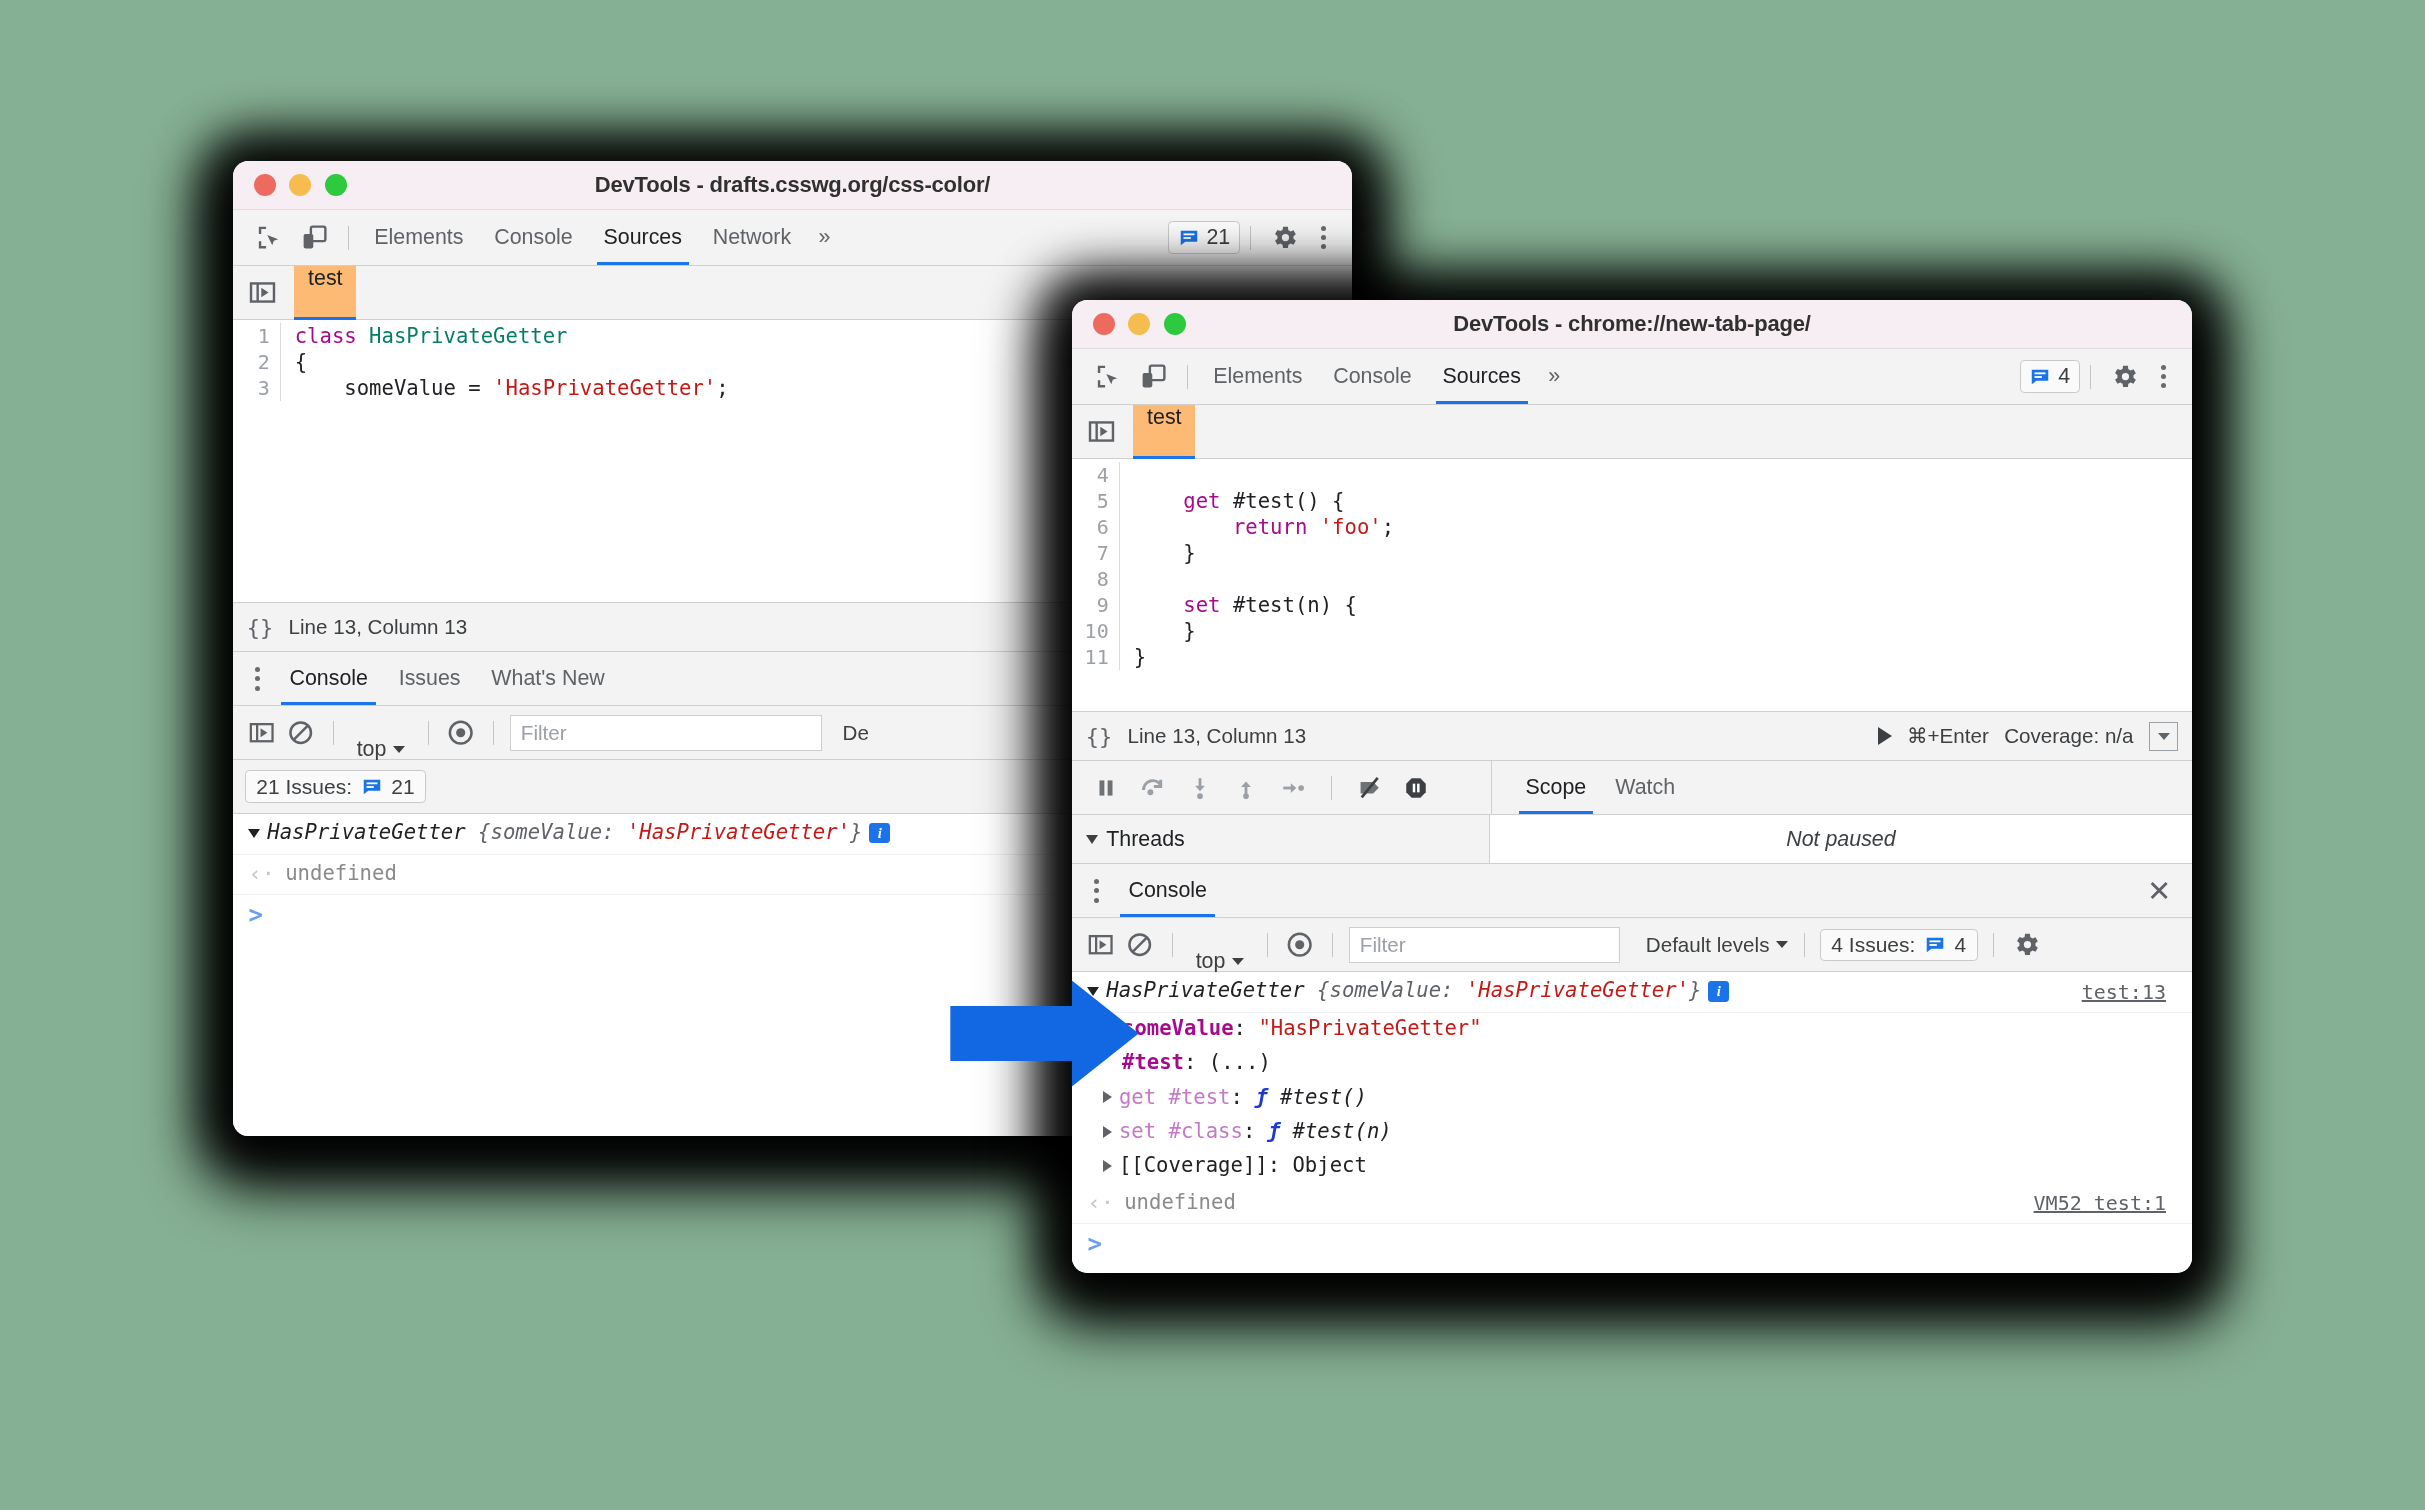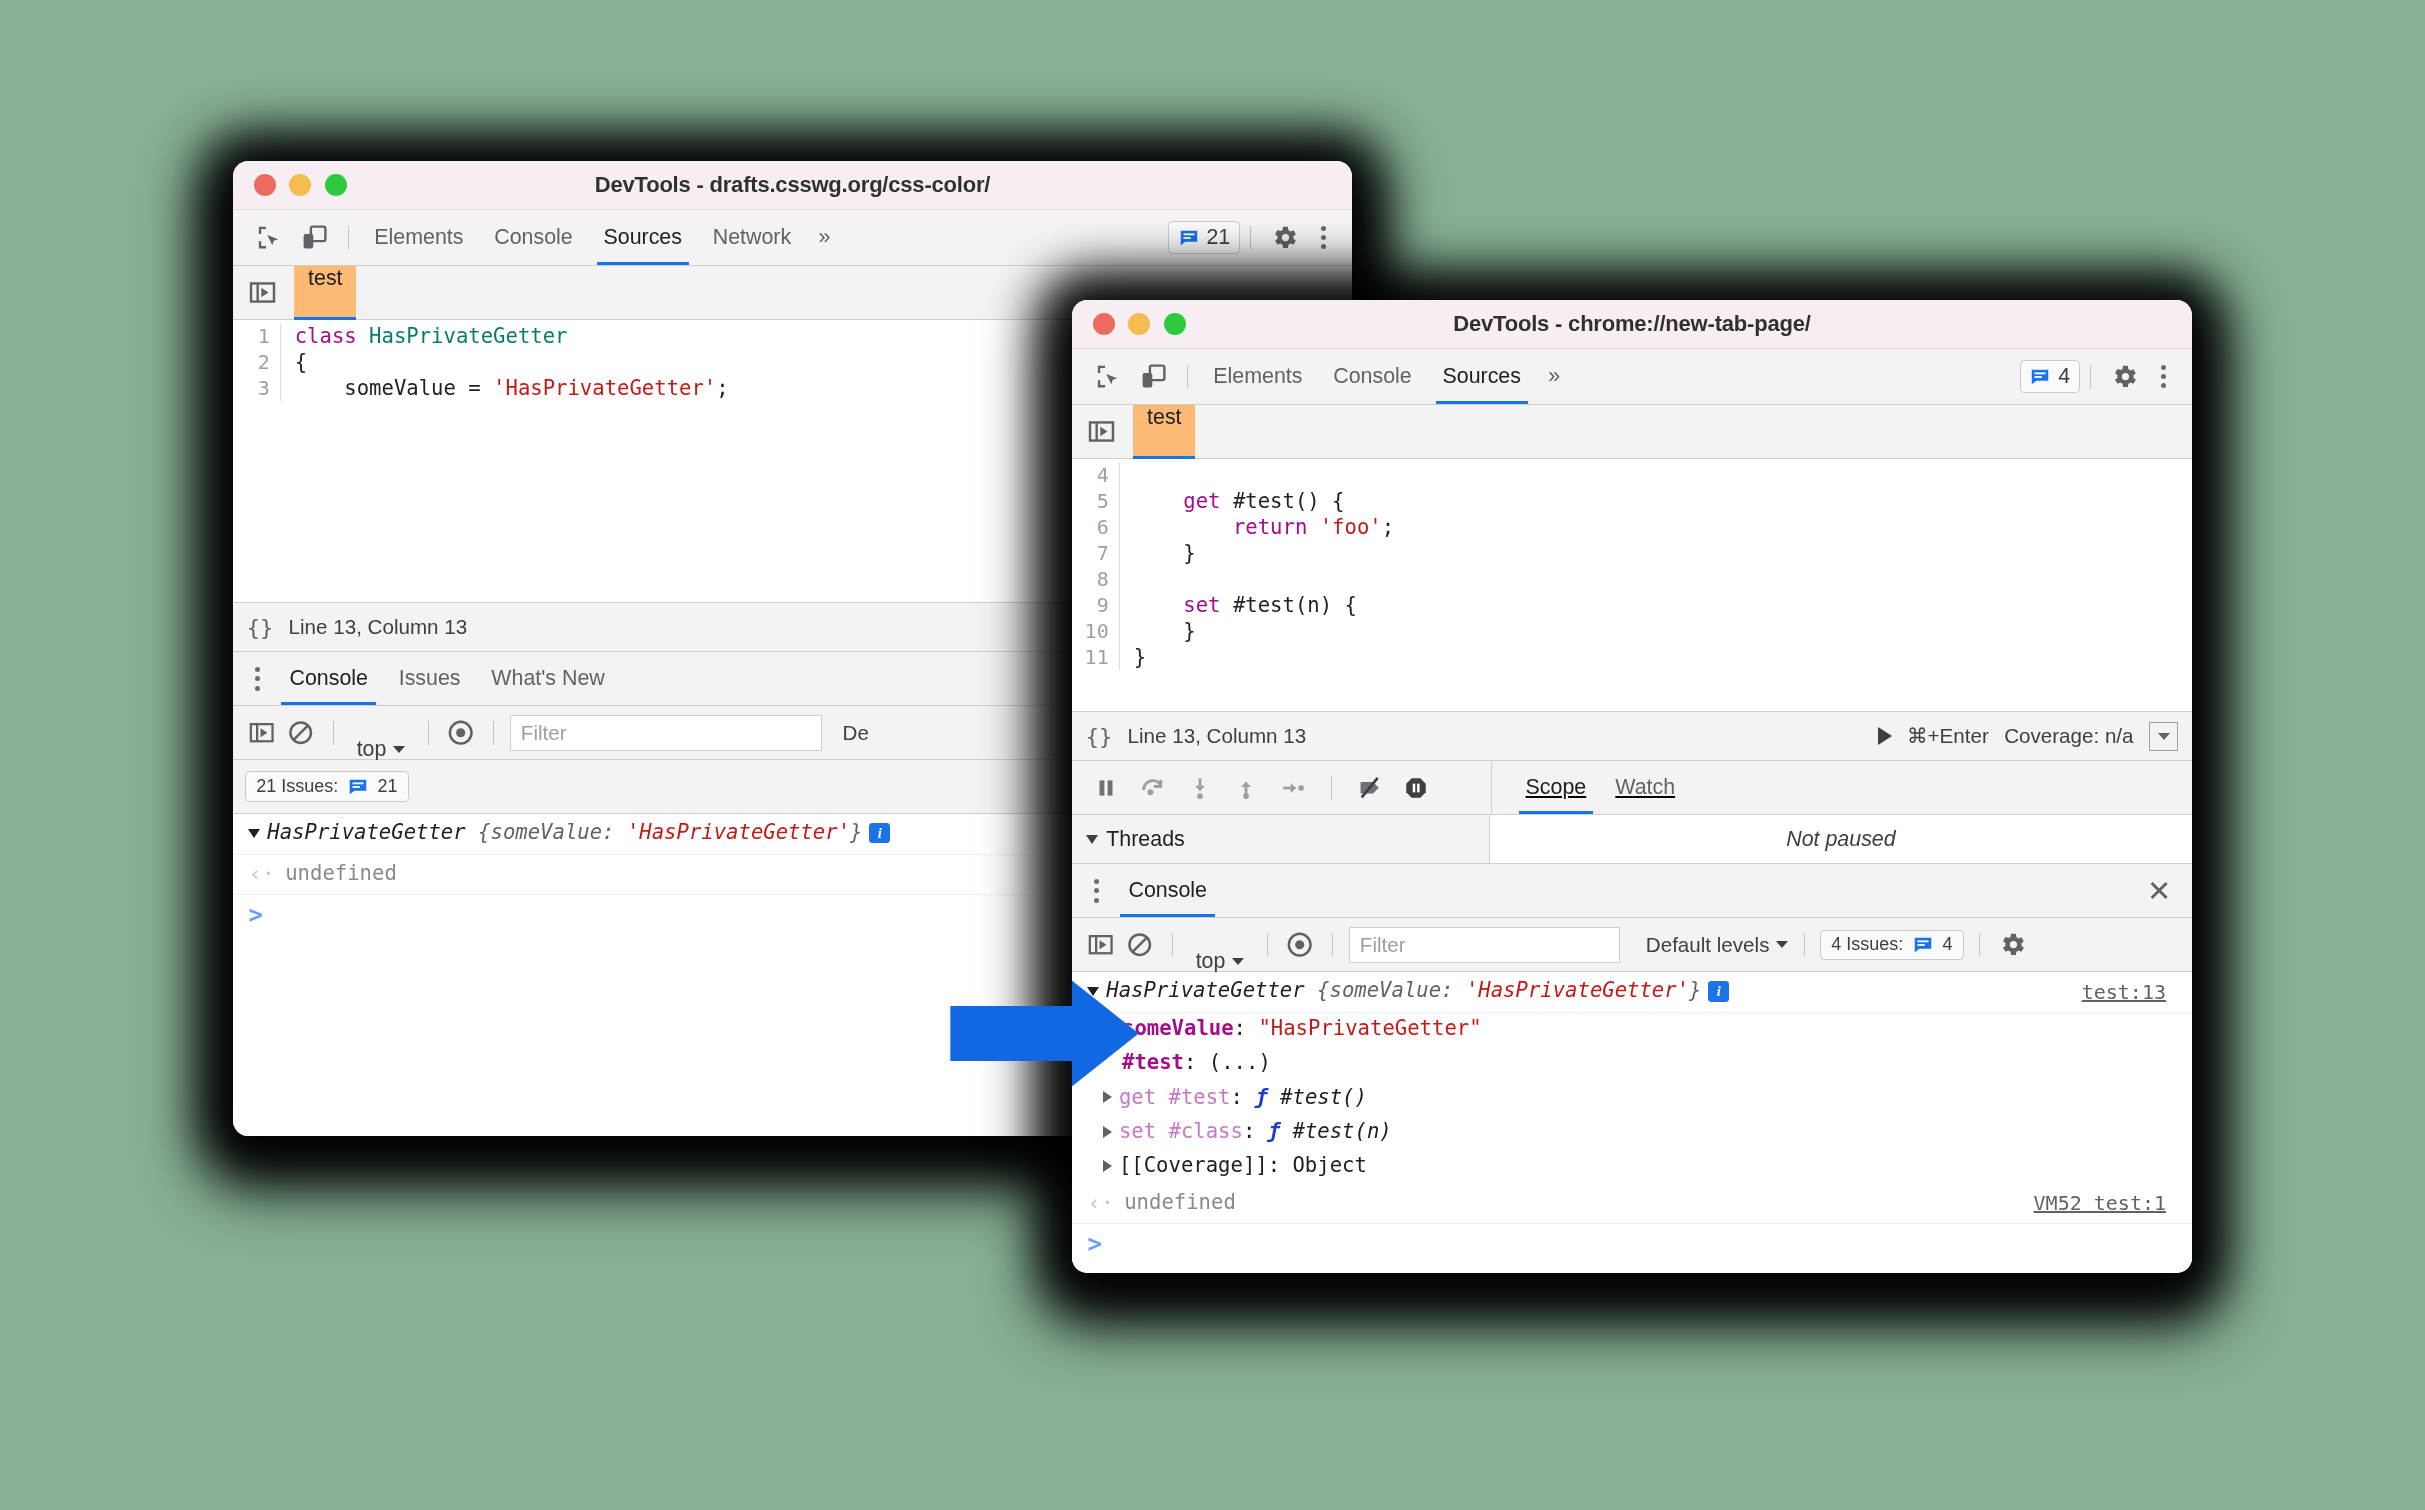--- a/index.html
+++ b/index.html
@@ -112,21 +112,21 @@
   }
   .braces{font-family:"DejaVu Sans Mono", monospace;font-size:22px;color:#5f6368;}
   .st-right{margin-left:auto;display:flex;align-items:center;gap:15.4px;font-size:20.6px;color:#3c4043;}
   .tri-run{width:0;height:0;border-left:14.6px solid #3c4043;border-top:9.4px solid transparent;border-bottom:9.4px solid transparent;}
   .dropbox{width:27.4px;height:27.4px;border:0.9px solid #9aa0a6;display:flex;align-items:center;justify-content:center;}
 
   
   .dbg-row{display:flex;flex:0 0 53px;height:53px;border-bottom:0.9px solid #cfcfcf;background:#f3f3f3;}
   .dbg-controls{flex:0 0 calc(36% + 0px);display:flex;align-items:center;gap:8.6px;padding-left:15.4px;border-right:0.9px solid #cfcfcf;}
   .dbg-btn{width:38px;height:38px;display:flex;align-items:center;justify-content:center;}
-  .sw-tabs{flex:1;display:flex;align-items:center;padding-left:22px;gap:5.1px;text-decoration:underline;}
+  .sw-tabs{flex:1;display:flex;align-items:center;padding-left:22px;gap:5.1px;}
   .sw-tab{font-size:21.4px;color:#5f6368;padding:0 12px;height:53px;display:flex;align-items:center;position:relative;}
   .sw-tab.active{color:#202124;}
   .sw-tab.active::after{content:"";position:absolute;left:5.1px;right:5.1px;bottom:0;height:3.4px;background:#1a73e8;}
   .threads-row{display:flex;flex:0 0 48px;height:48px;background:#f3f3f3;border-bottom:0.9px solid #cfcfcf;}
   .threads-left{flex:0 0 calc(36% + 0px);display:flex;align-items:center;padding-left:13.7px;gap:8.6px;font-size:21.4px;color:#202124;border-right:0.9px solid #cfcfcf;}
   .threads-right{flex:1;background:#fff;display:flex;align-items:center;justify-content:center;font-size:21.4px;color:#3c4043;font-style:italic;}
   .caret-d{width:0;height:0;border-top:9.4px solid #3c4043;border-left:6.9px solid transparent;border-right:6.9px solid transparent;}
 
   
   .drawer-tabs{
@@ -146,21 +146,21 @@
   .ctx-sel{font-size:21.4px;color:#3c4043;display:flex;align-items:center;gap:6.9px;padding:0 6.9px;margin-top:33px;}
   .caret-sm{width:0;height:0;border-top:7.7px solid #3c4043;border-left:6px solid transparent;border-right:6px solid transparent;}
   .filter-box{
     background:#fff;border:0.9px solid #cfcfcf;border-radius:0;
     height:34px;display:flex;align-items:center;padding:0 10.3px;
     font-size:20.6px;color:#9aa0a6;min-width:257px;
   }
   .levels{font-size:20.6px;color:#3c4043;display:flex;align-items:center;gap:6.9px;}
   .issues-pill{
     display:flex;align-items:center;gap:8.6px;border:0.9px solid #c9c9c9;border-radius:4.3px;
-    padding:3.4px 10.3px;background:#fafafa;font-size:18px;color:#3c4043;
+    padding:3.4px 10.3px;background:#fafafa;font-size:21px;color:#3c4043;
   }
 
   
   .console-out{flex:1 1 auto;background:#fff;overflow:hidden;
     font-family:"DejaVu Sans Mono", monospace;font-size:20.6px;}
   .c-line{display:flex;align-items:flex-start;border-bottom:0.9px solid #f0f0f0;padding:6px 0 6px 15.4px;min-height:27.4px;position:relative;}
   .c-line.noborder{border-bottom:none;}
   .tri-r{width:0;height:0;border-left:9.4px solid #5f6368;border-top:6px solid transparent;border-bottom:6px solid transparent;margin:6.9px 6.9px 0 0;flex:0 0 auto;}
   .tri-dn{width:0;height:0;border-top:9.4px solid #202124;border-left:6px solid transparent;border-right:6px solid transparent;margin:8.6px 6.9px 0 0;flex:0 0 auto;}
   .c-txt{white-space:pre;}

